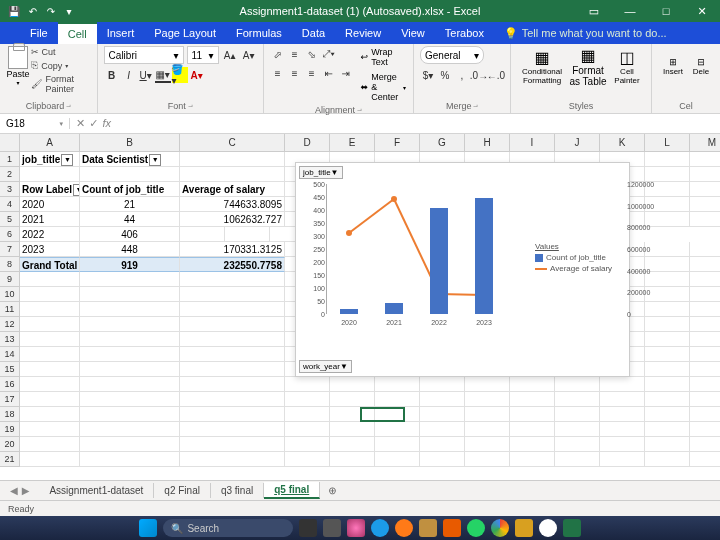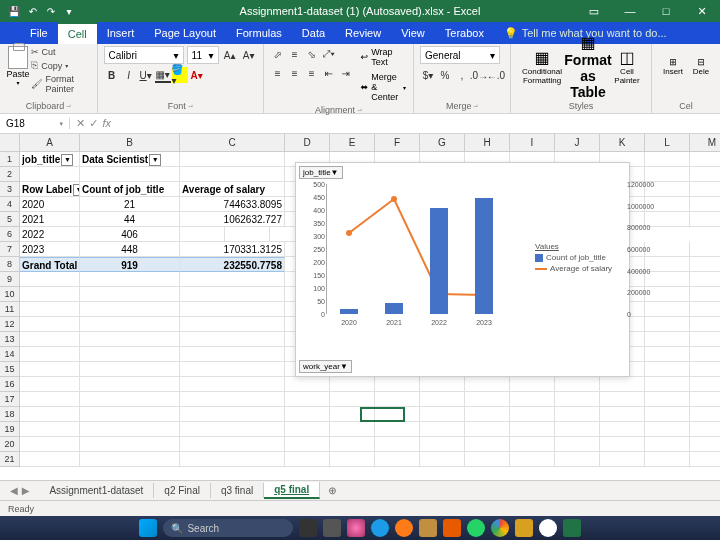--- a/index.html
+++ b/index.html
@@ -197,21 +197,21 @@
           </div>
       </div>
     </div>
     <div class="group-label">
         <span>Alignment</span>
         <span class="launcher"></span>
       </div>
   </div>
 
   <div class="group">
-    <div class="combo" style="width:80px;">
+    <div class="combo" style="width:64px;border-radius:8px;">
         <span>General</span>
         <span>▾</span>
       </div>
     <div class="btn-row" style="margin-top:3px;">
       <span class="small-btn">$▾</span>
       <span class="small-btn">%</span>
       <span class="small-btn">,</span>
       <span class="small-btn">.0→</span>
       <span class="small-btn">←.0</span>
     </div>
@@ -223,21 +223,21 @@
 
   <div class="group" style="flex-direction:row;">
     <div style="display:flex;flex-direction:column;">
       <div style="display:flex;">
         <div class="clip-big" style="width:50px;">
             <span style="font-size:16px;">▦</span>
             <span style="font-size:8px;text-align:center;">Conditional Formatting</span>
           </div>
         <div class="clip-big" style="width:42px;">
             <span style="font-size:16px;">▦</span>
-            <span style="font-size:14px;text-align:center;font-weight:bold;">Format as Table</span>
+            <span style="font-size:10px;text-align:center;">Format as Table</span>
           </div>
         <div class="clip-big" style="width:36px;">
             <span style="font-size:16px;">◫</span>
             <span style="font-size:8px;text-align:center;">Cell Painter</span>
           </div>
       </div>
       <div class="group-label">
           <span>Styles</span>
         </div>
     </div>

